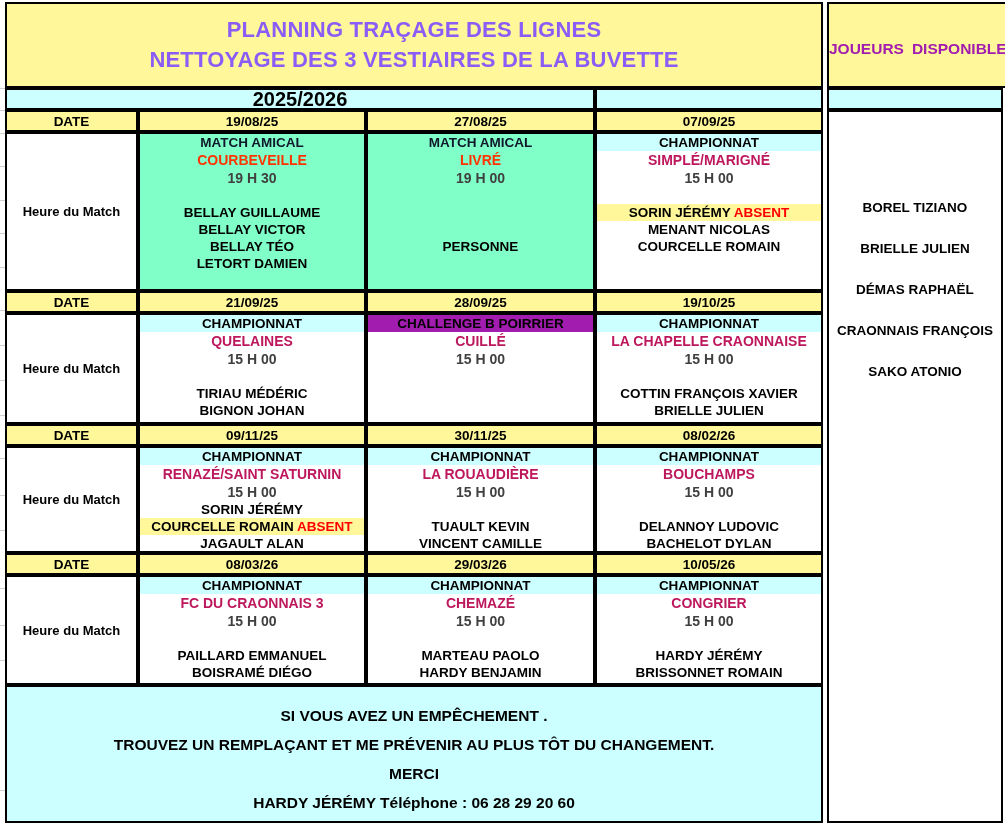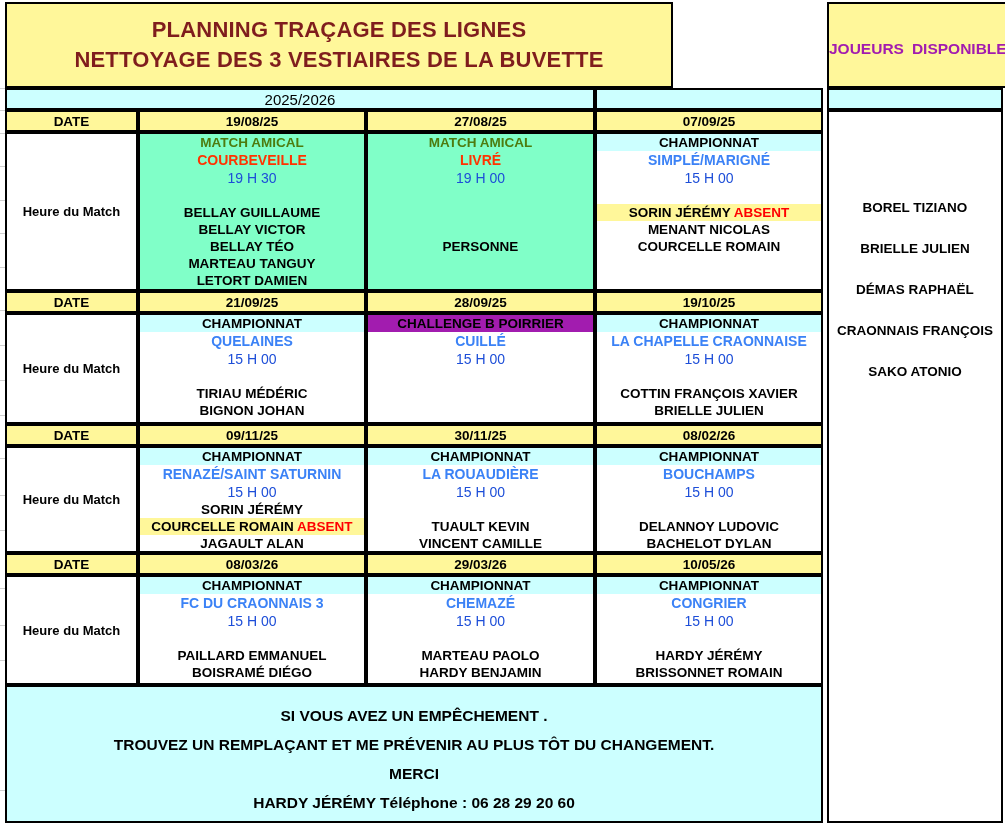--- a/index.html
+++ b/index.html
@@ -16,58 +16,58 @@
   .bk{border:2px solid #000;}
   .yellow{background:#FFF79A;}
   .blue{background:#CCFFFF;}
   .green{background:#80FFC8;}
   .white{background:#ffffff;}
 
   .ctr{display:flex;align-items:center;justify-content:center;text-align:center;}
 
   
   #title-box{
-    left:5px;top:2px;width:668px;height:86px;
-    font-weight:bold;font-size:22px;color:#7f1d1d;
+    left:5px;top:2px;width:818px;height:86px;
+    font-weight:bold;font-size:22px;color:#8b5cf6;
     letter-spacing:.2px;line-height:1.38;
     flex-direction:column;
   }
   #title-box .tl{display:block;white-space:nowrap;}
 
   #players-head{
     left:827px;top:2px;width:192px;height:86px;
     font-weight:bold;font-size:15.5px;color:#a21caf;
     flex-direction:row;justify-content:space-between;
     padding:12px 0 4px 0;
   }
 
   
   #season-row{left:5px;top:88px;width:590px;height:22px;
-    font-weight:normal;font-size:15px;text-align:center;}
+    font-weight:bold;font-size:20px;text-align:center;}
   #season-pad{left:595px;top:88px;width:228px;height:22px;}
   #season-pad-right{left:827px;top:88px;width:176px;height:22px;}
 
   
   .date-lbl{font-weight:bold;font-size:13.5px;}
   .heure-lbl{font-weight:bold;font-size:13px;}
 
   
   .mcell{padding:0;overflow:hidden;}
   .band{
     display:block;width:100%;text-align:center;
     font-weight:bold;font-size:13.5px;line-height:17px;
     white-space:nowrap;
   }
   .band.plain{background:transparent;}
   .band.compet-blue{background:#CCFFFF;}
   .band.compet-yellow{background:#a21caf;}
   .band.absent{background:#FFF79A;}
-  .team{font-weight:bold;font-size:14px;line-height:18px;color:#3b82f6;}
-  .time{font-weight:normal;font-size:14px;line-height:18px;color:#1d4ed8;}
-  .amical{color:#4d7c0f;}
+  .team{font-weight:bold;font-size:14px;line-height:18px;color:#be185d;}
+  .time{font-weight:bold;font-size:14px;line-height:18px;color:#404040;}
+  .amical{color:#0f172a;}
   .oppo-red{color:#FF3300;}
   .nm{font-weight:bold;font-size:13.5px;line-height:17px;color:#000;}
   .absword{color:#FF0000;}
 
   
   #players-col{left:827px;top:110px;width:176px;height:713px;}
   #players-col .plist{padding-top:88px;}
   #players-col .pname{
     display:block;text-align:center;font-weight:bold;font-size:13.5px;
     color:#000;margin-bottom:26px;white-space:nowrap;
@@ -127,21 +127,20 @@
       <div class="abs bk white ctr heure-lbl" style="left: 5px; top: 132px; width: 133px; height: 159px;">Heure du Match</div>
       <div class="abs bk yellow ctr date-lbl" style="left: 138px; top: 110px; width: 228px; height: 22px;">19/08/25</div>
       <div class="abs bk mcell green" style="left: 138px; top: 132px; width: 228px; height: 159px;">
         <span class="band plain amical">MATCH AMICAL</span>
         <span class="band team oppo-red">COURBEVEILLE</span>
         <span class="band time">19 H 30</span>
         <span class="band">&nbsp;</span>
         <span class="band nm">BELLAY GUILLAUME</span>
         <span class="band nm">BELLAY VICTOR</span>
         <span class="band nm">BELLAY TÉO</span>
-        <span class="band nm">MARTEAU TANGUY</span>
         <span class="band nm">LETORT DAMIEN</span>
       </div>
       <div class="abs bk yellow ctr date-lbl" style="left: 366px; top: 110px; width: 229px; height: 22px;">27/08/25</div>
       <div class="abs bk mcell green" style="left: 366px; top: 132px; width: 229px; height: 159px;">
         <span class="band plain amical">MATCH AMICAL</span>
         <span class="band team oppo-red">LIVRÉ</span>
         <span class="band time">19 H 00</span>
         <span class="band">&nbsp;</span>
         <span class="band">&nbsp;</span>
         <span class="band">&nbsp;</span>

